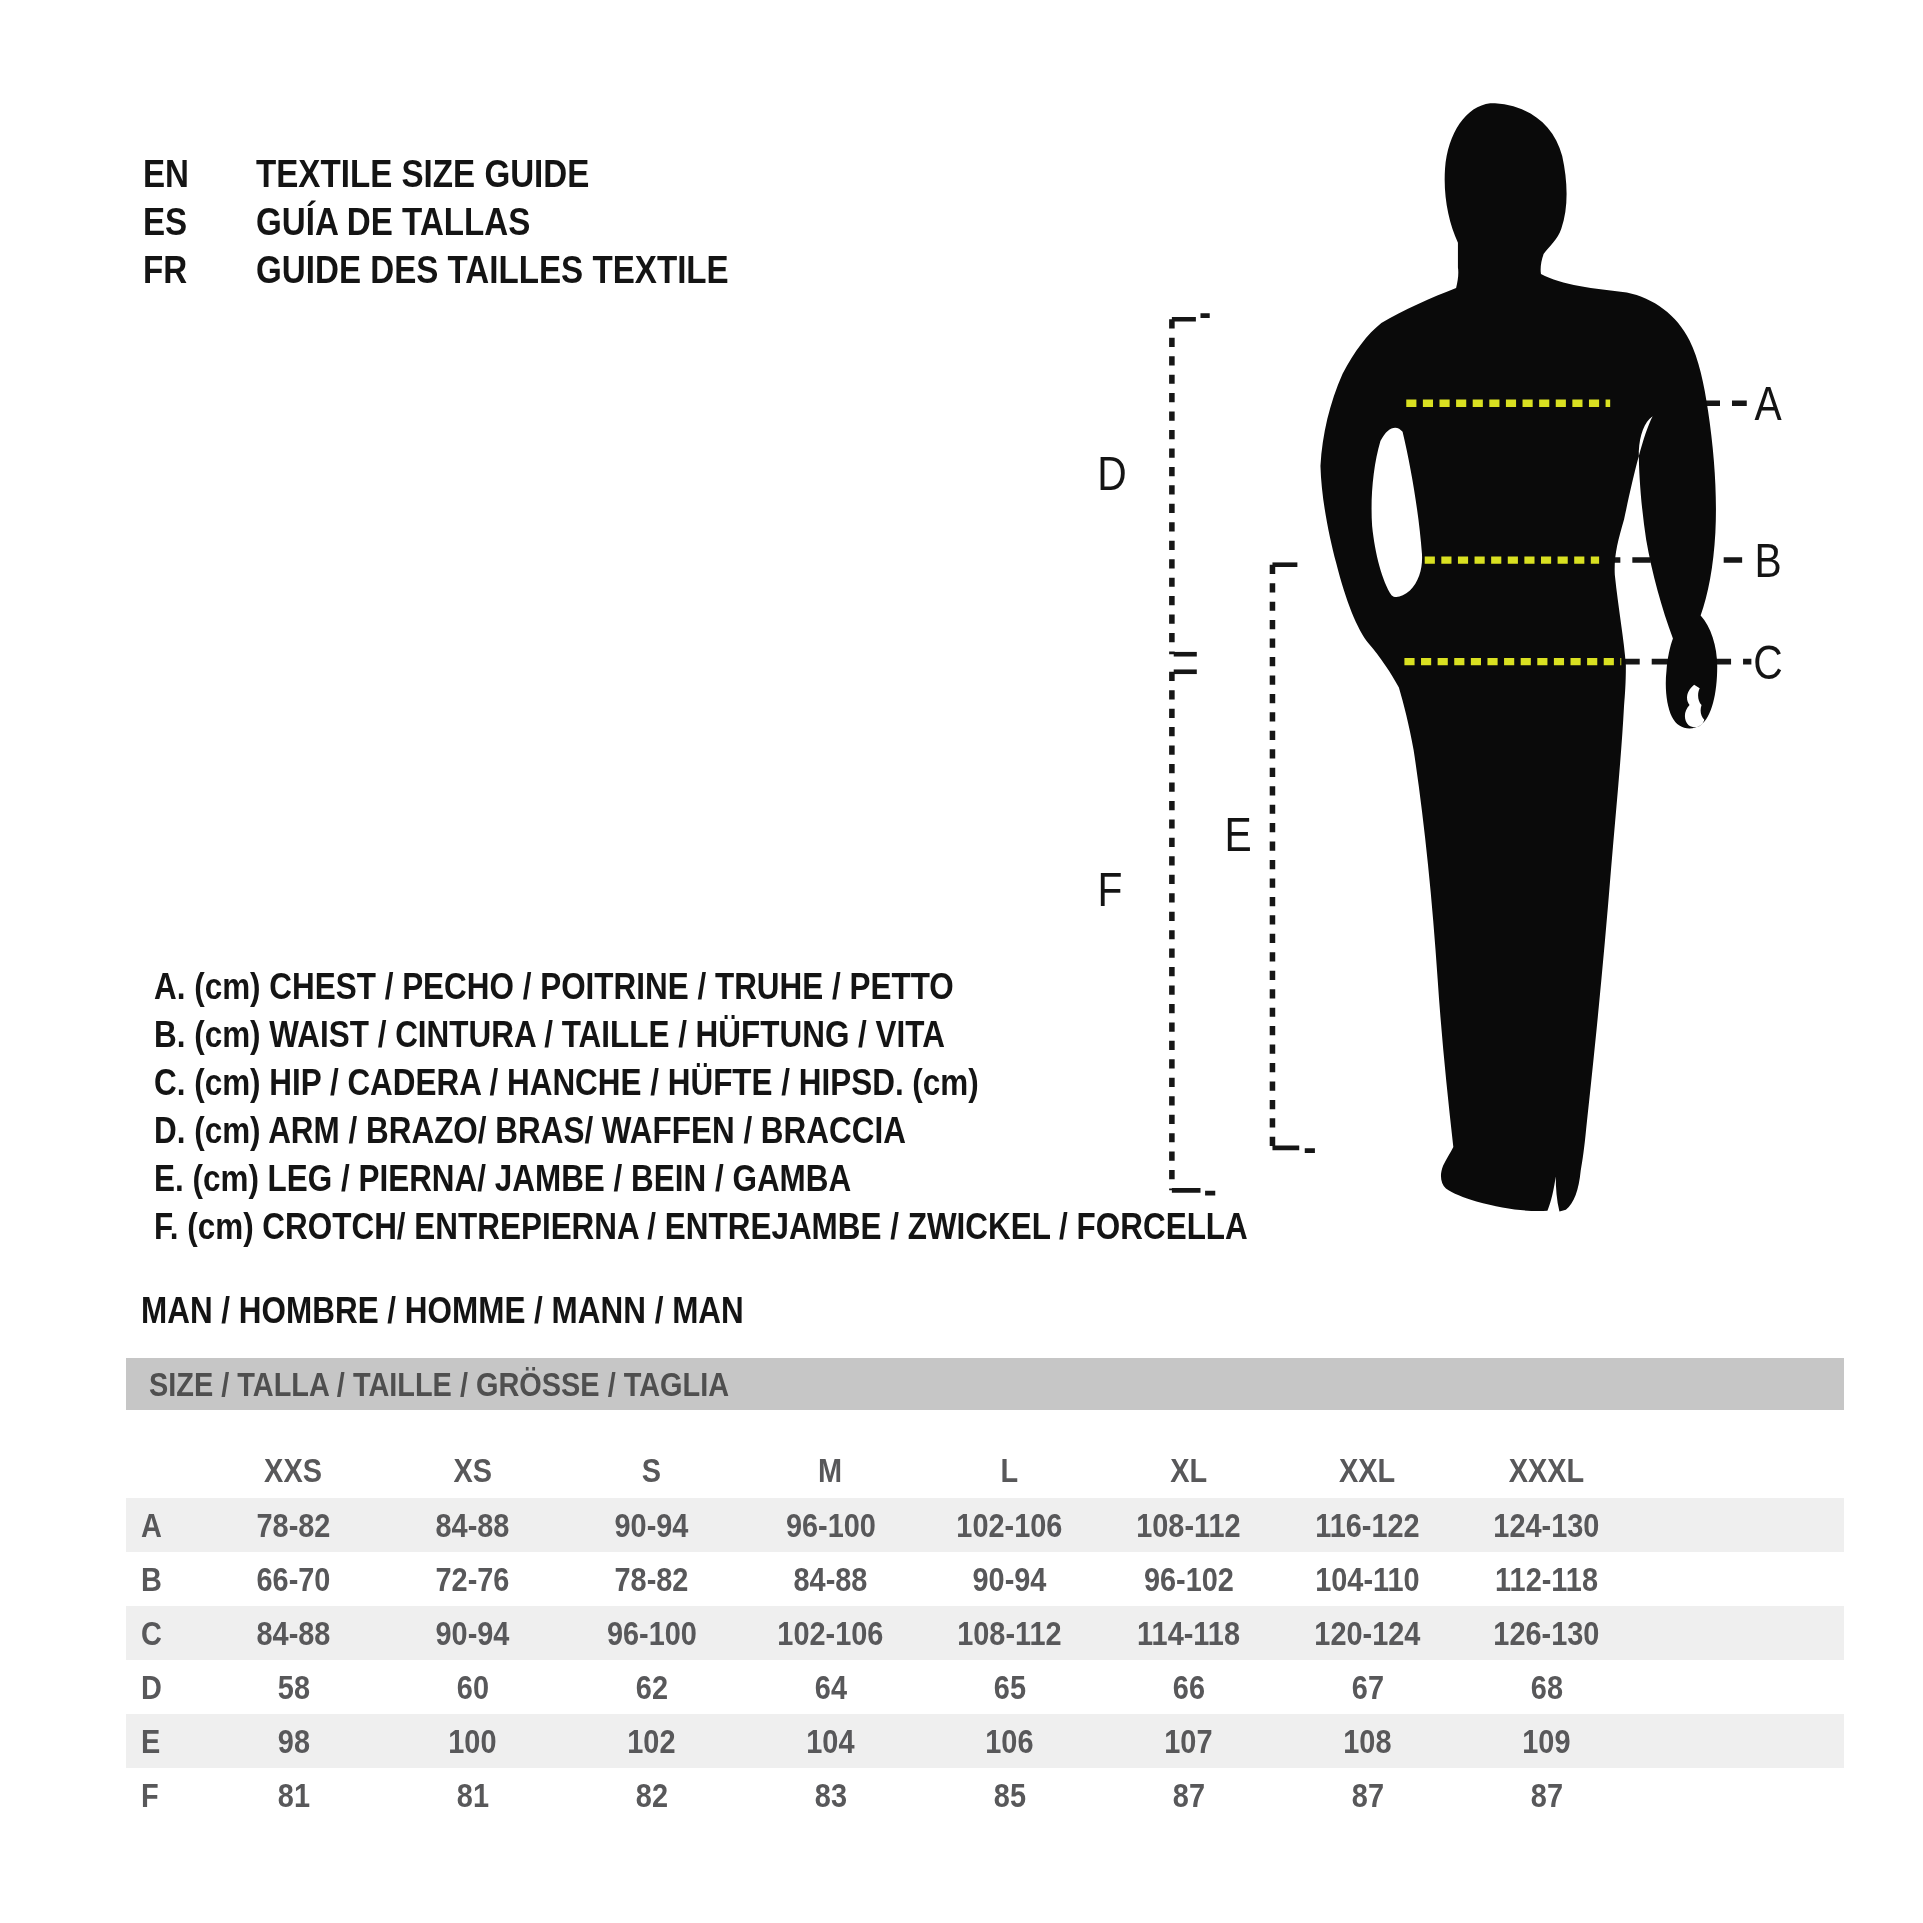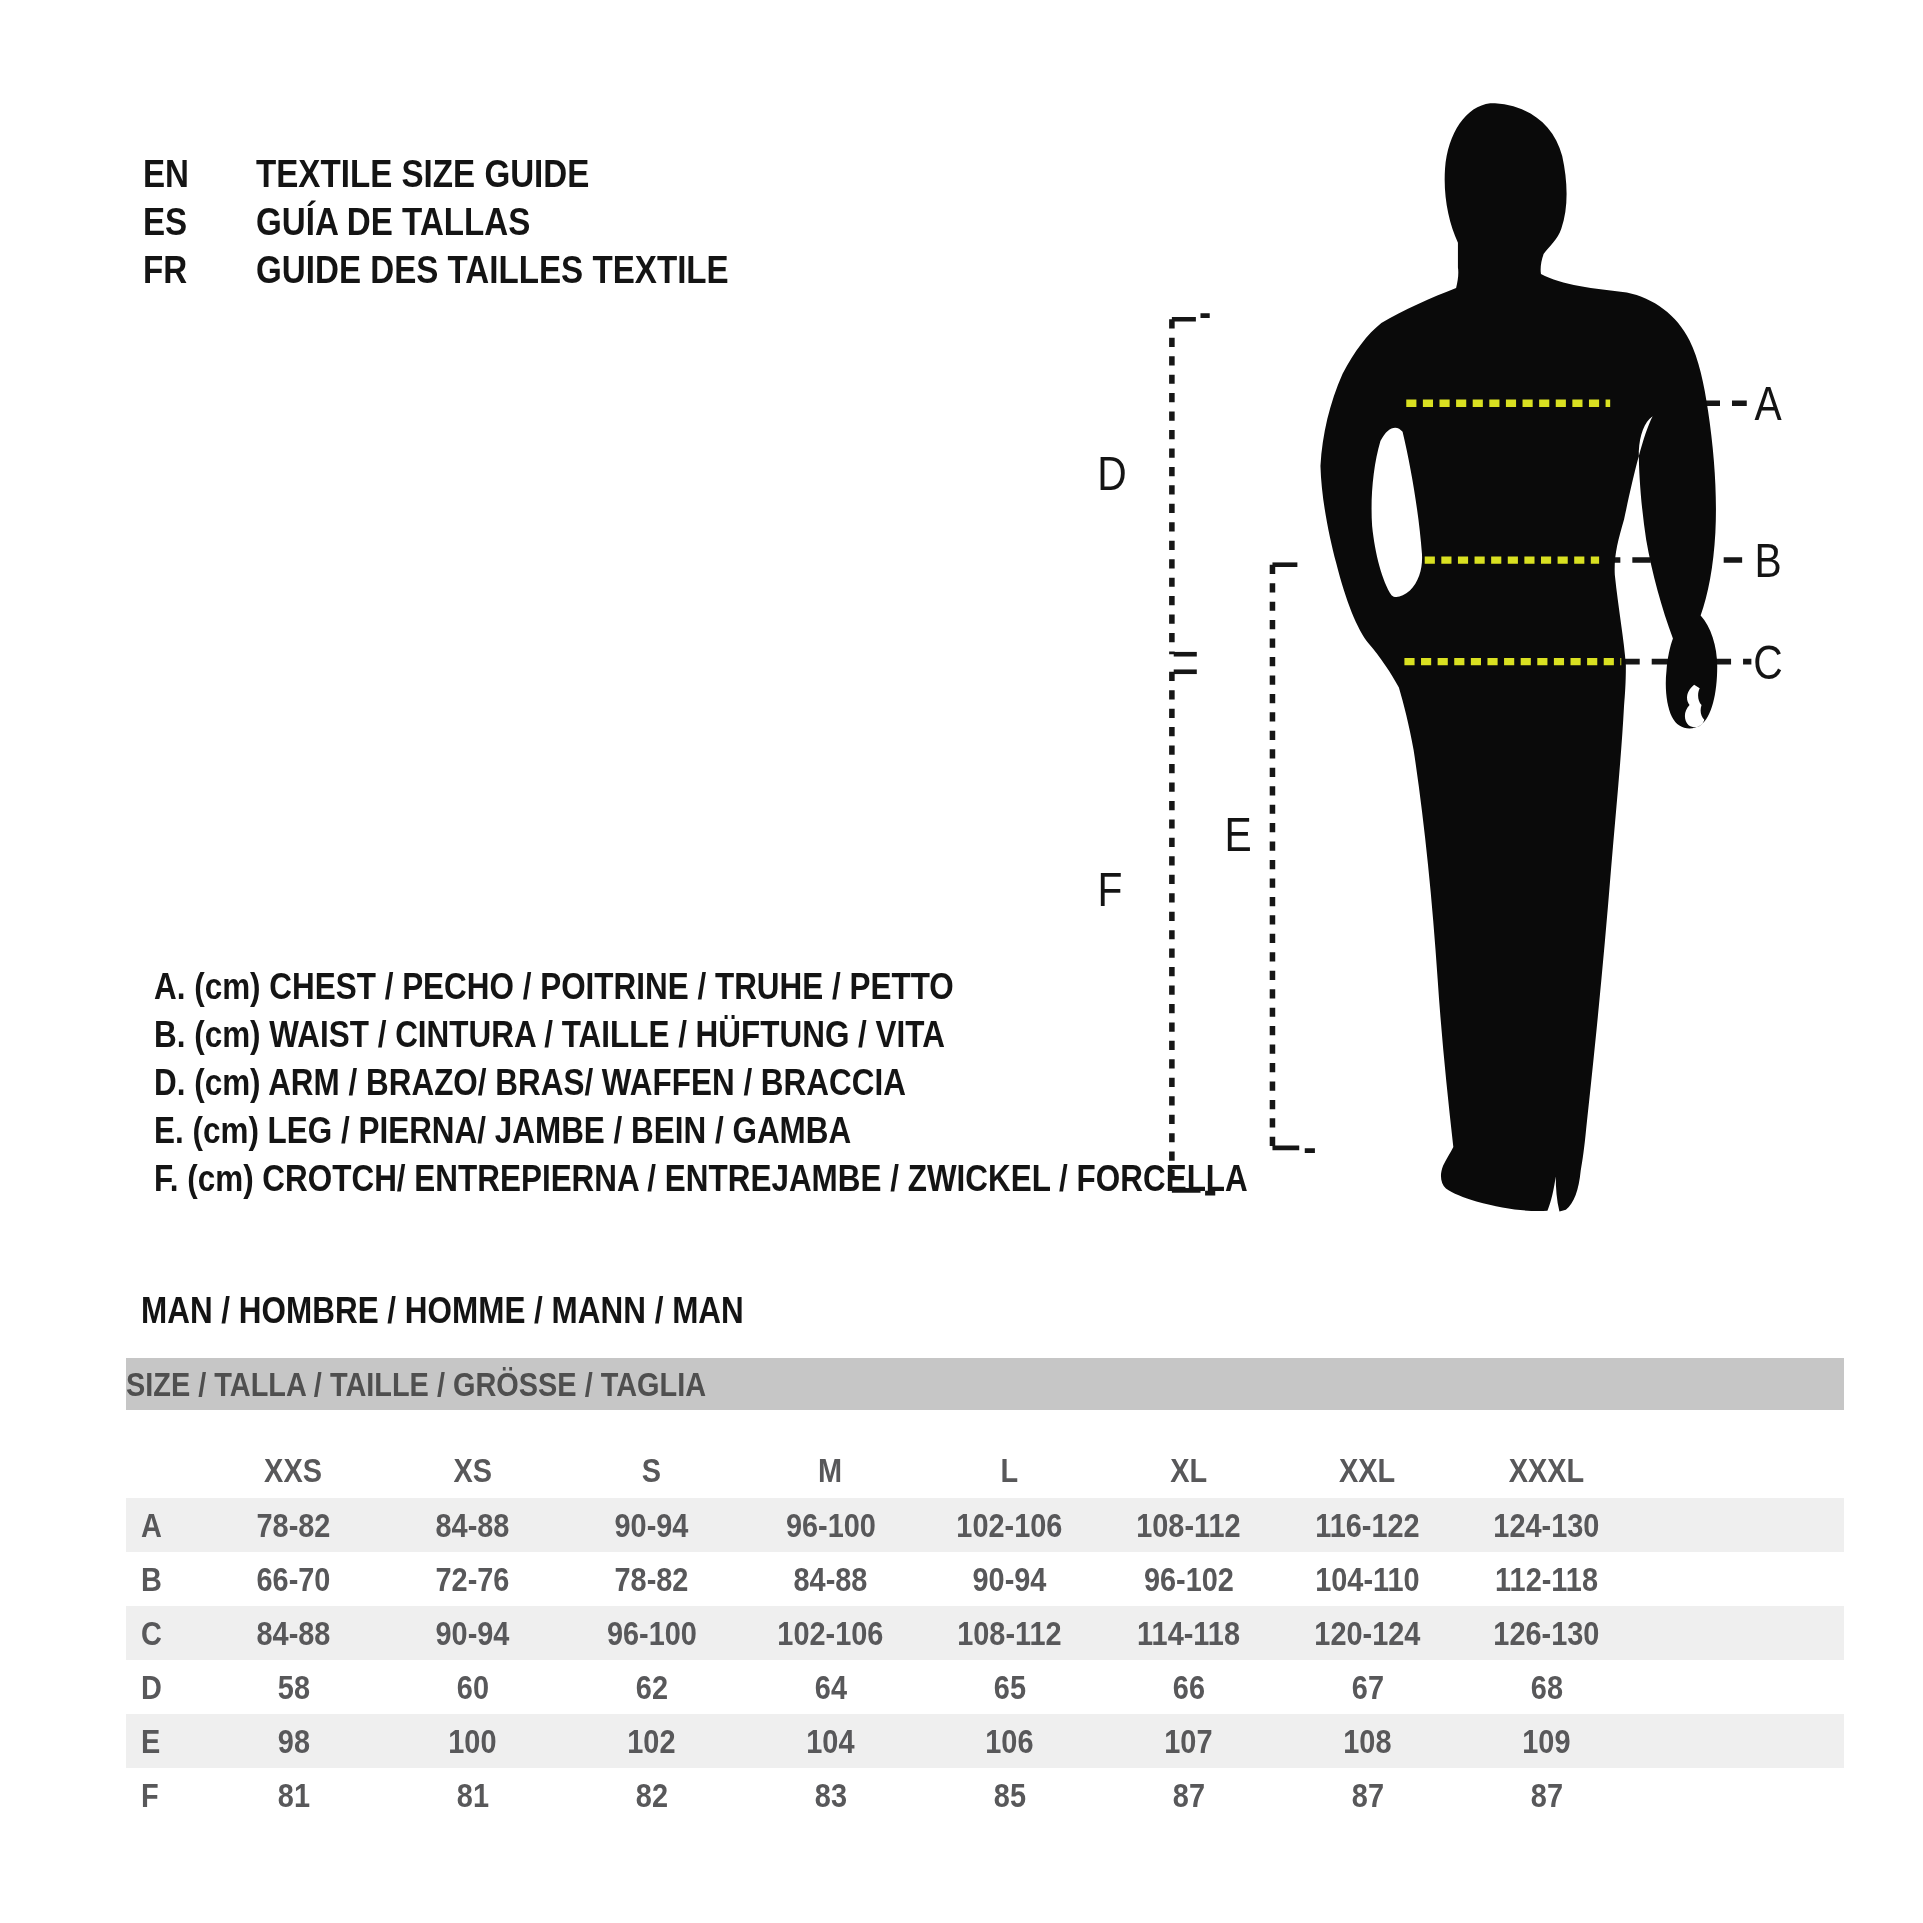--- a/index.html
+++ b/index.html
@@ -30,21 +30,21 @@
   
   .legend-block{position:absolute;left:154px;top:963px;font-size:37px;font-weight:bold;}
   .legend-line{height:48px;line-height:48px;}
 
   
   .man-line{position:absolute;left:141px;top:1290px;font-size:37px;font-weight:bold;}
 
   
   .size-table{position:absolute;left:126px;top:1358px;width:1718px;color:#58585a;}
   .t-header{height:52px;background:#c6c6c6;display:flex;align-items:center;
-            padding-left:0;box-sizing:border-box;font-size:34px;color:#4f4f4f;font-weight:bold;}
+            padding-left:23px;box-sizing:border-box;font-size:34px;color:#4f4f4f;font-weight:bold;}
   .trow{display:grid;grid-template-columns:78px repeat(8,179px) 1fr;align-items:center;
         height:54px;font-size:34px;font-weight:bold;}
   .trow.sizes-row{height:55px;margin-top:33px;}
   .trow.shade{background:#efefef;}
   .rlabel{padding-left:14.8px;text-align:left;}
   .cell{text-align:center;}
 </style>
 </head>
 <body>
 
@@ -161,20 +161,21 @@
   <span class="meas-label" style="left:1768px;top:403px;">A</span>
   <span class="meas-label" style="left:1768px;top:560px;">B</span>
   <span class="meas-label" style="left:1768px;top:662px;">C</span>
   <span class="meas-label" style="left:1112px;top:473px;">D</span>
   <span class="meas-label" style="left:1238px;top:834px;">E</span>
   <span class="meas-label" style="left:1110px;top:889px;">F</span>
 
   <div class="legend-block">
     <div class="legend-line"><span class="cx">A. (cm) CHEST / PECHO / POITRINE / TRUHE / PETTO</span></div>
     <div class="legend-line"><span class="cx">B. (cm) WAIST / CINTURA / TAILLE / HÜFTUNG / VITA</span></div>
+    <div class="legend-line"><span class="cx">C. (cm) HIP / CADERA / HANCHE / HÜFTE / HIPSD. (cm)</span></div>
     <div class="legend-line"><span class="cx">D. (cm) ARM / BRAZO/ BRAS/ WAFFEN / BRACCIA</span></div>
     <div class="legend-line"><span class="cx">E. (cm) LEG / PIERNA/ JAMBE / BEIN / GAMBA</span></div>
     <div class="legend-line"><span class="cx">F. (cm) CROTCH/ ENTREPIERNA / ENTREJAMBE / ZWICKEL / FORCELLA</span></div>
   </div>
 
   <div class="man-line">
     <span class="cx">MAN / HOMBRE / HOMME / MANN / MAN</span>
   </div>
 
   <div class="size-table">

